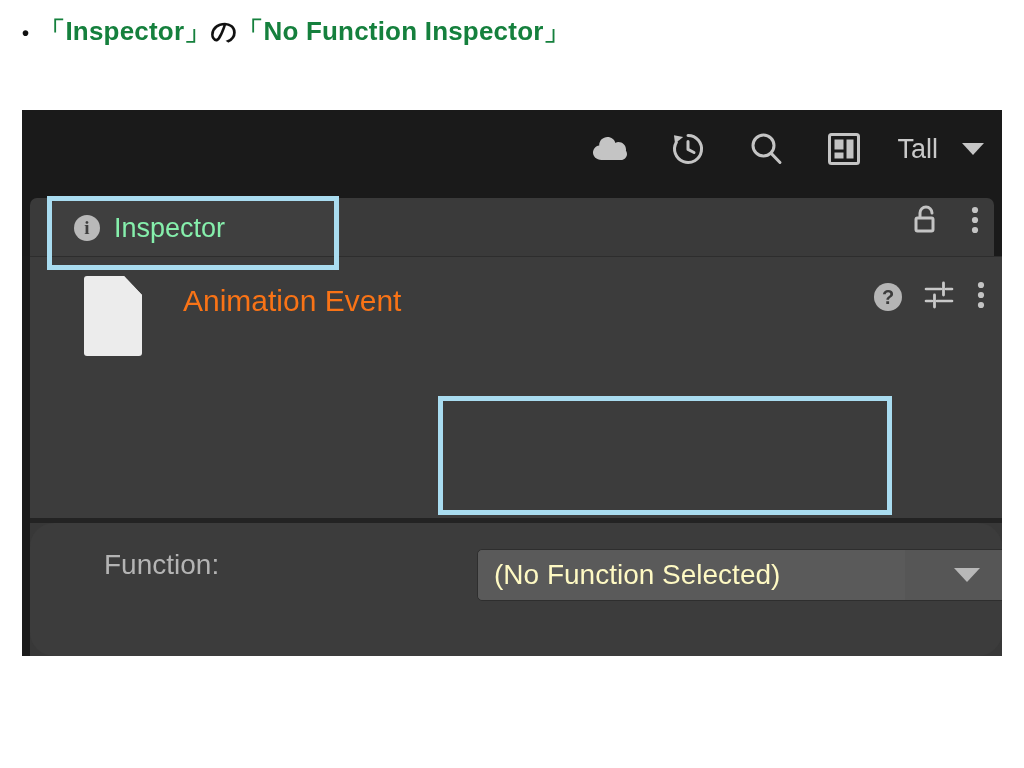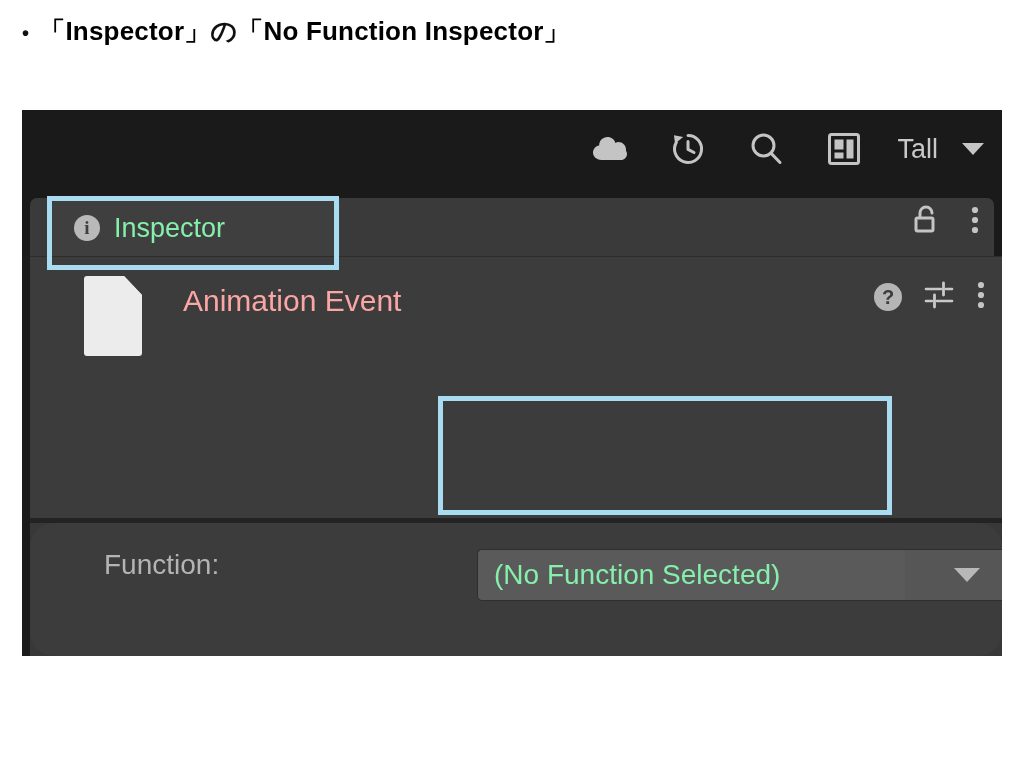--- a/index.html
+++ b/index.html
@@ -33,21 +33,21 @@
     white-space: nowrap;
     letter-spacing: 0.2px;
   }
   .caption .bullet {
     font-size: 20px;
     color: #111111;
     margin-right: 10px;
     line-height: 1;
   }
   .caption .em {
-    color: #000000;
+    color: #15803d;
   }
   .caption .plain {
     color: #111111;
   }
 
   
   .editor {
     position: absolute;
     left: 22px;
     top: 110px;
@@ -173,21 +173,21 @@
     position: absolute;
     left: 52px;
     top: 18px;
     width: 62px;
     height: 82px;
   }
   .comp-title {
     position: absolute;
     left: 153px;
     top: 27px;
-    color: #fca5a5;
+    color: #f97316;
     font-size: 30px;
   }
   .comp-header-right {
     position: absolute;
     right: 16px;
     top: 22px;
     display: flex;
     align-items: center;
     gap: 22px;
     color: #c9c9c9;
@@ -248,21 +248,21 @@
   .dropdown-value {
     position: absolute;
     left: 0;
     top: 0;
     height: 100%;
     width: 427px;
     display: flex;
     align-items: center;
     padding-left: 16px;
     box-sizing: border-box;
-    color: #86efac;
+    color: #fef9c3;
     font-size: 28px;
     background: #5a5a5a;
     border-radius: 5px 0 0 5px;
   }
   .dropdown-arrow {
     position: absolute;
     right: 26px;
     top: 50%;
     transform: translateY(-50%);
     width: 0; height: 0;

